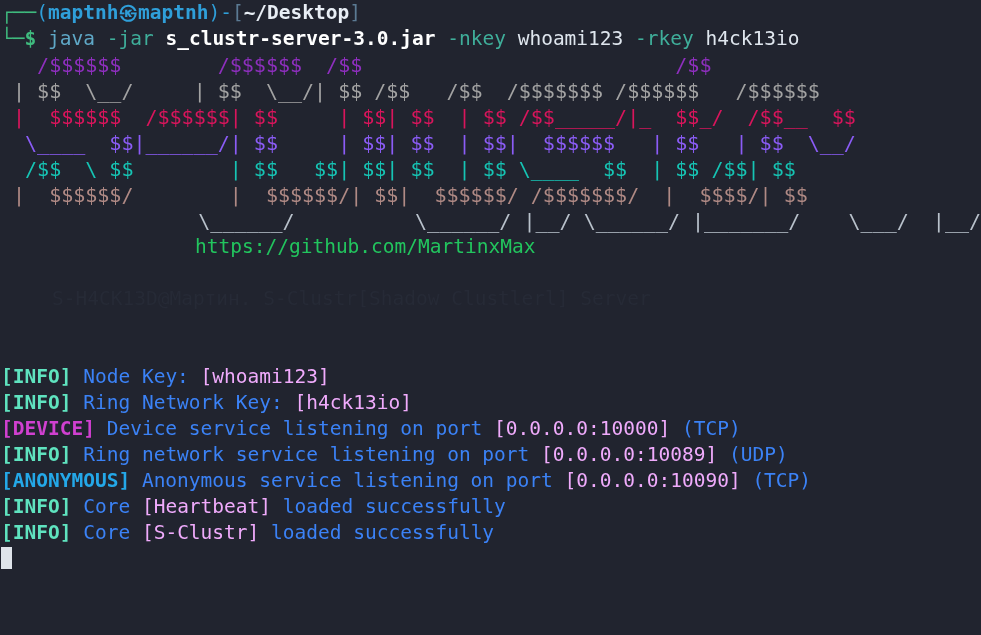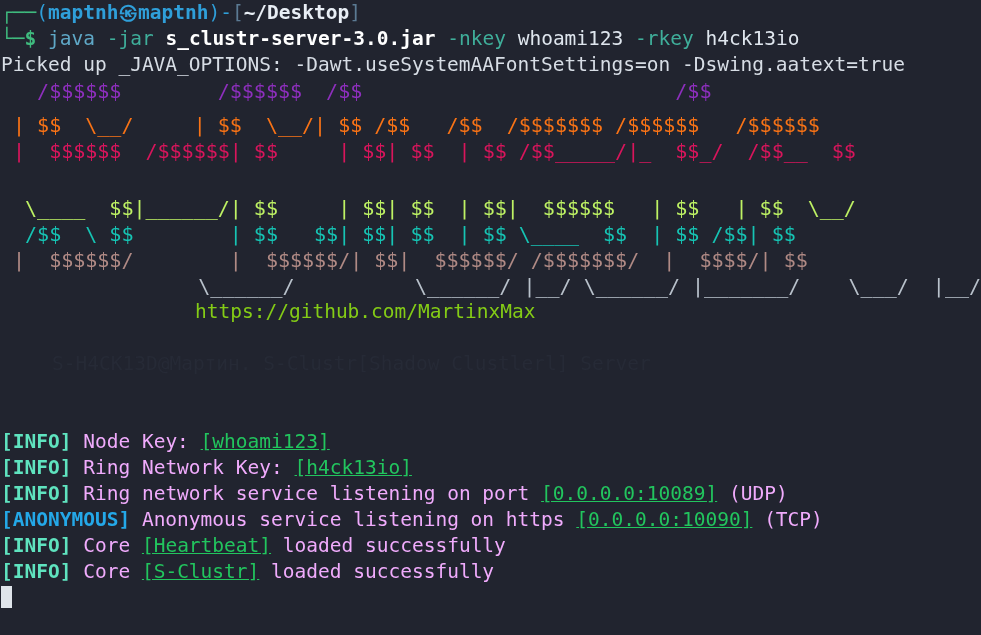--- a/index.html
+++ b/index.html
@@ -47,56 +47,55 @@
   .dollar  { color: #3fba7e; font-weight: bold; }
   .cmd     { color: #5fa8c7; }
   .flag    { color: #3fae9a; }
   .jar     { color: #ffffff; font-weight: bold; text-align: center; }
   .argval  { color: #dfe6ee; }
   .plain   { color: #d7dde5; }
 
   
   .g1 { color: #8e2fbe; }
   .g2 { color: #1f7fe0; }
-  .g3 { color: #f97316; margin-top: 8px; }
+  .g3 { color: #a3a3a3; }
   .g4 { color: #d9155c; }
-  .g5 { color: #bef264; margin-top: 31px; }
+  .g5 { color: #8b5cf6; }
   .g6 { color: #16c4b4; }
   .g7 { color: #b08a85; }
   .g8 { color: #b9c2cc; text-align: right; }
 
-  .url      { color: #84cc16; }
+  .url      { color: #22c55e; }
   .subtitle { color: #262a36; }
 
   
   .tag-info { color: #5fe3bf; font-weight: bold; text-align: center; }
   .tag-dev  { color: #d040d0; font-weight: bold; }
   .tag-anon { color: #24a8e8; font-weight: bold; }
-  .msg      { color: #f0abfc; text-align: right; }
-  .val      { color: #22c55e; text-decoration: underline; }
+  .msg      { color: #3b82f6; text-align: right; }
+  .val      { color: #f0abfc; }
 
   .cursor {
     display: inline-block;
     width: 11px;
     height: 22px;
     background: #dfe4ea;
     vertical-align: -4px;
   }
   .spacer { height: 26px; }
 </style>
 </head>
 <body>
 
 <div id="terminal">
 
   <div class="line"><span class="frame">┌──</span><span class="paren">(</span><span class="user">maptnh</span><span class="atsym">㉿</span><span class="user">maptnh</span><span class="paren">)-</span><span class="brk">[</span><span class="path">~/Desktop</span><span class="brk">]</span></div>
 
   <div class="line"><span class="frame">└─</span><span class="dollar">$</span><span class="plain"> </span><span class="cmd">java</span><span class="plain"> </span><span class="flag">-jar</span><span class="plain"> </span><span class="jar">s_clustr-server-3.0.jar</span><span class="plain"> </span><span class="flag">-nkey</span><span class="plain"> </span><span class="argval">whoami123</span><span class="plain"> </span><span class="flag">-rkey</span><span class="plain"> </span><span class="argval">h4ck13io</span></div>
 
-  <div class="line plain">Picked up _JAVA_OPTIONS: -Dawt.useSystemAAFontSettings=on -Dswing.aatext=true</div>
 
   <div>
     <div class="art g1">   /$$$$$$        /$$$$$$  /$$                          /$$</div>
     <div class="art g3"> | $$  \__/     | $$  \__/| $$ /$$   /$$  /$$$$$$$ /$$$$$$   /$$$$$$</div>
     <div class="art g4"> |  $$$$$$  /$$$$$$| $$     | $$| $$  | $$ /$$_____/|_  $$_/  /$$__  $$</div>
     <div class="art g5">  \____  $$|______/| $$     | $$| $$  | $$|  $$$$$$   | $$   | $$  \__/</div>
     <div class="art g6">  /$$  \ $$        | $$   $$| $$| $$  | $$ \____  $$  | $$ /$$| $$</div>
     <div class="art g7"> |  $$$$$$/        |  $$$$$$/| $$|  $$$$$$/ /$$$$$$$/  |  $$$$/| $$</div>
     <div class="art g8">  \______/          \______/ |__/ \______/ |_______/    \___/  |__/</div>
   </div>
@@ -109,24 +108,25 @@
 
   <div class="spacer"></div>
   <div class="spacer"></div>
 
   <div>
     <div class="line"><span class="tag-info">[INFO]</span><span class="msg"> </span><span class="msg">Node Key: </span><span class="val">[whoami123]</span></div>
 
     <div class="line"><span class="tag-info">[INFO]</span><span class="msg"> </span><span class="msg">Ring Network Key: </span><span class="val">[h4ck13io]</span></div>
 
 
+    <div class="line"><span class="tag-dev">[DEVICE]</span><span class="msg"> </span><span class="msg">Device service listening on port </span><span class="val">[0.0.0.0:10000]</span><span class="msg"> (TCP)</span></div>
 
     <div class="line"><span class="tag-info">[INFO]</span><span class="msg"> </span><span class="msg">Ring network service listening on port </span><span class="val">[0.0.0.0:10089]</span><span class="msg"> (UDP)</span></div>
 
-    <div class="line"><span class="tag-anon">[ANONYMOUS]</span><span class="msg"> </span><span class="msg">Anonymous service listening on https </span><span class="val">[0.0.0.0:10090]</span><span class="msg"> (TCP)</span></div>
+    <div class="line"><span class="tag-anon">[ANONYMOUS]</span><span class="msg"> </span><span class="msg">Anonymous service listening on port </span><span class="val">[0.0.0.0:10090]</span><span class="msg"> (TCP)</span></div>
 
     <div class="line"><span class="tag-info">[INFO]</span><span class="msg"> </span><span class="msg">Core </span><span class="val">[Heartbeat]</span><span class="msg"> loaded successfully</span></div>
 
     <div class="line"><span class="tag-info">[INFO]</span><span class="msg"> </span><span class="msg">Core </span><span class="val">[S-Clustr]</span><span class="msg"> loaded successfully</span></div>
   </div>
 
   <div class="line"><span class="cursor"></span></div>
 
 </div>
 

